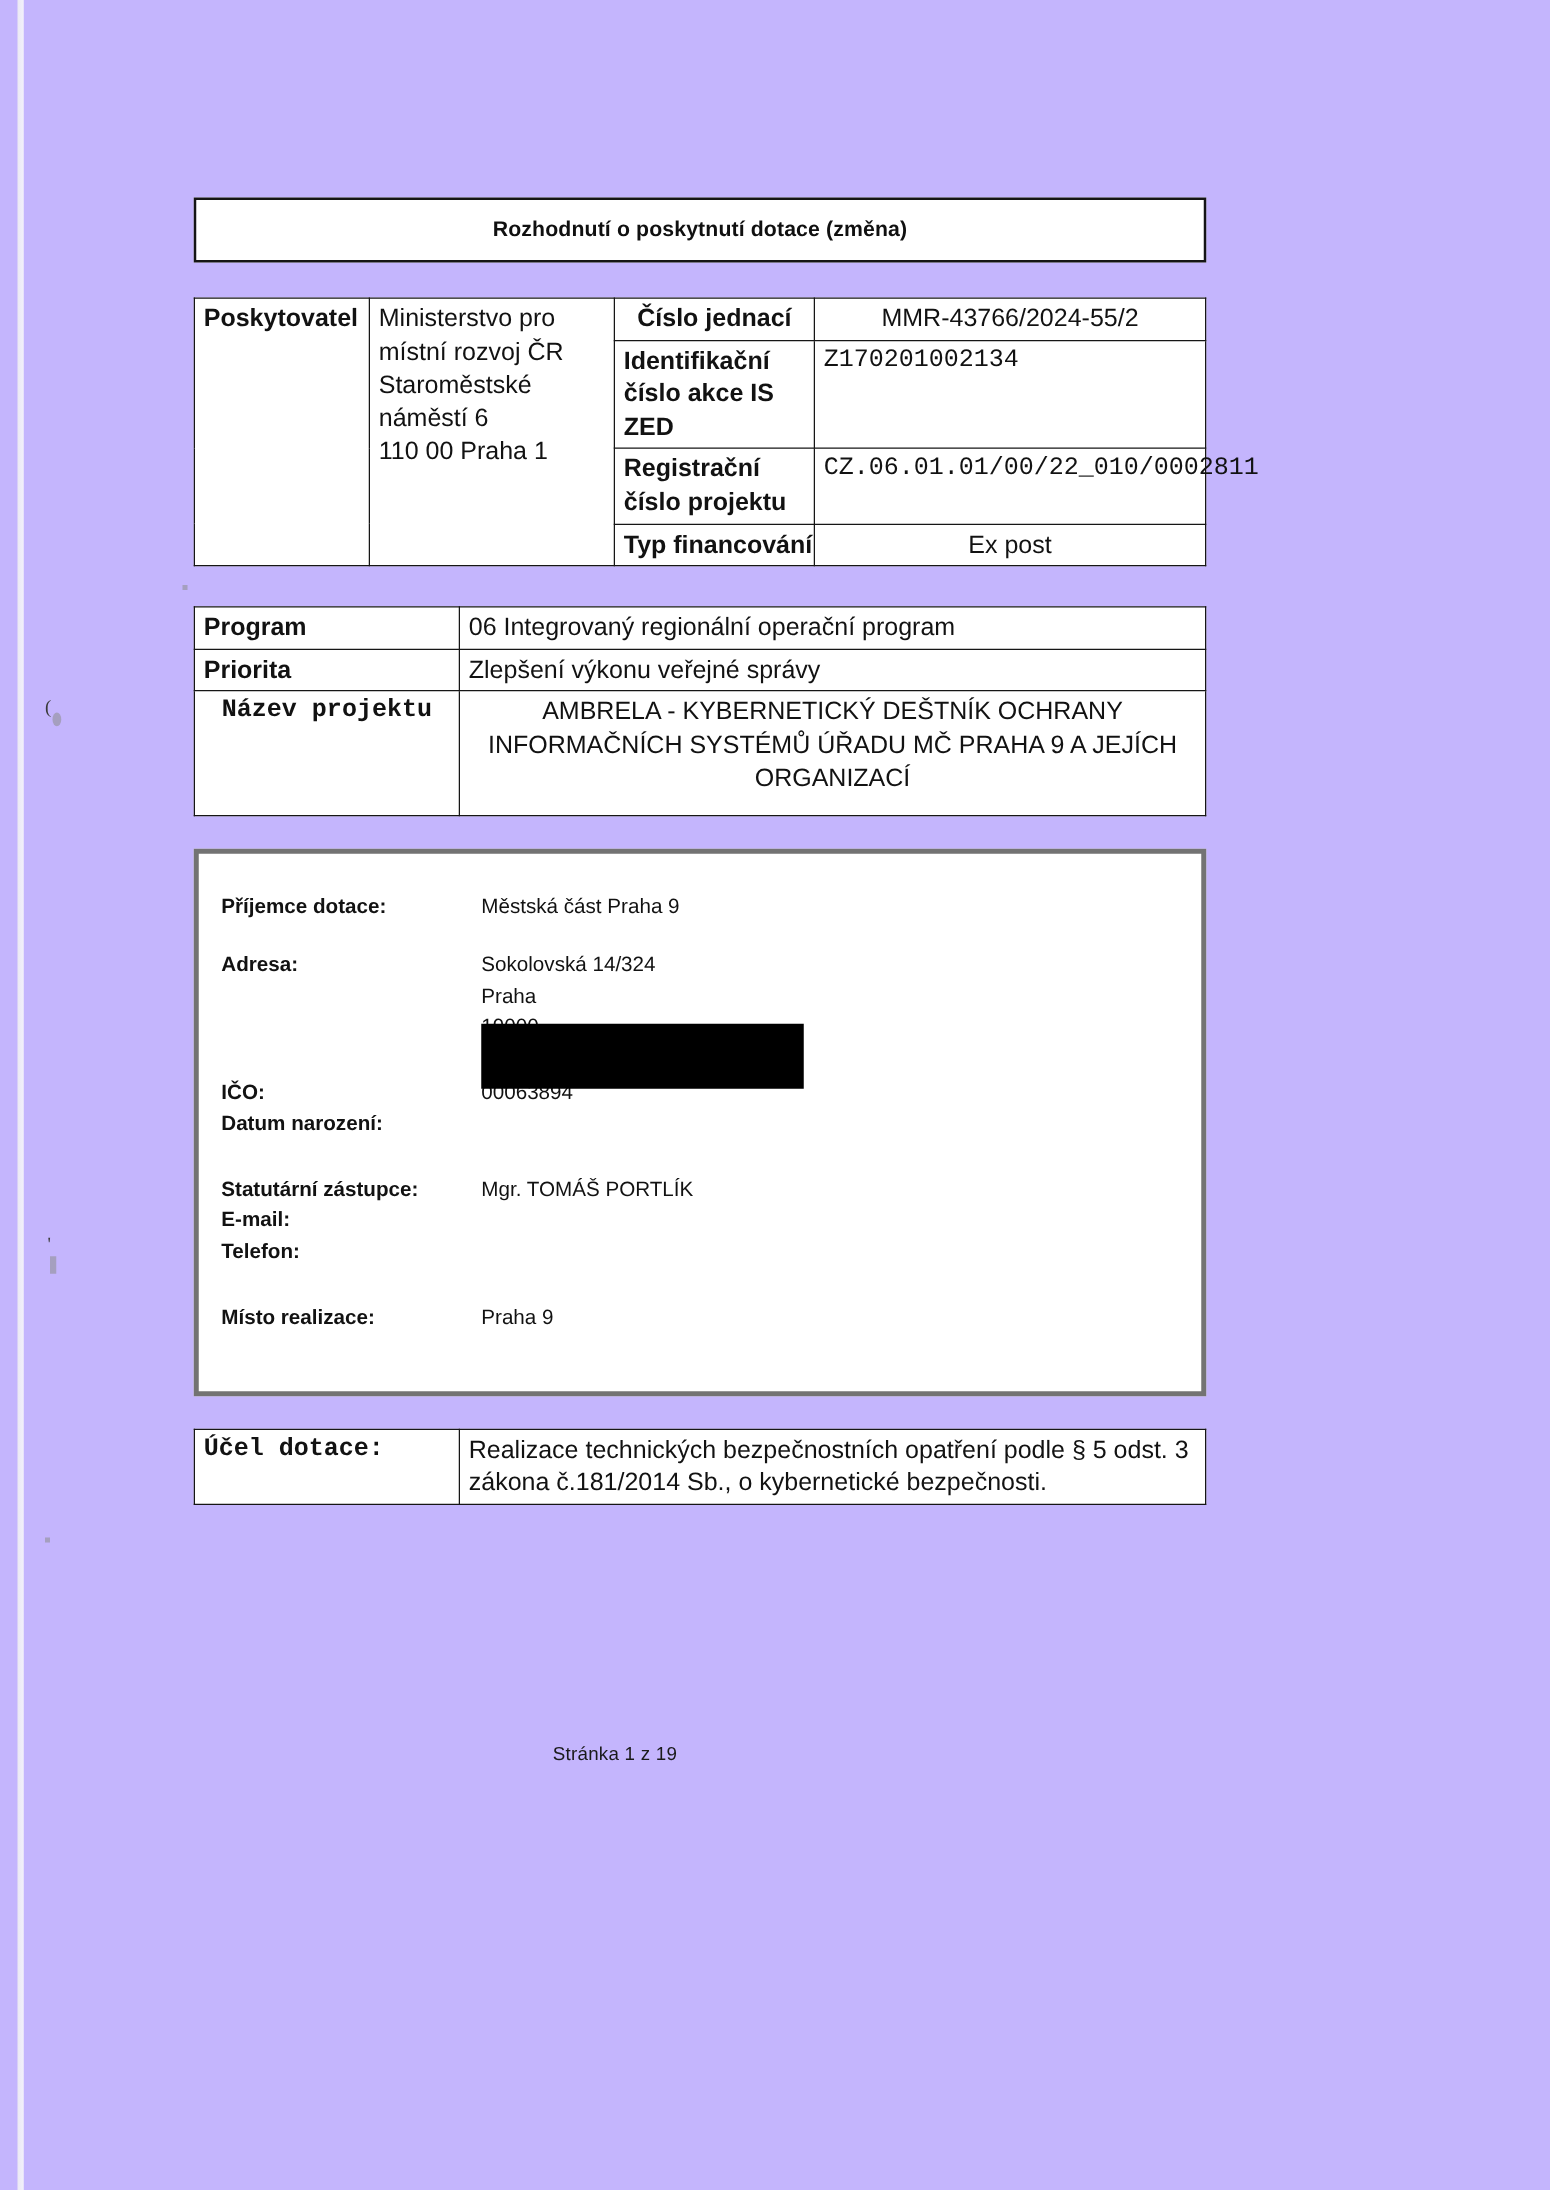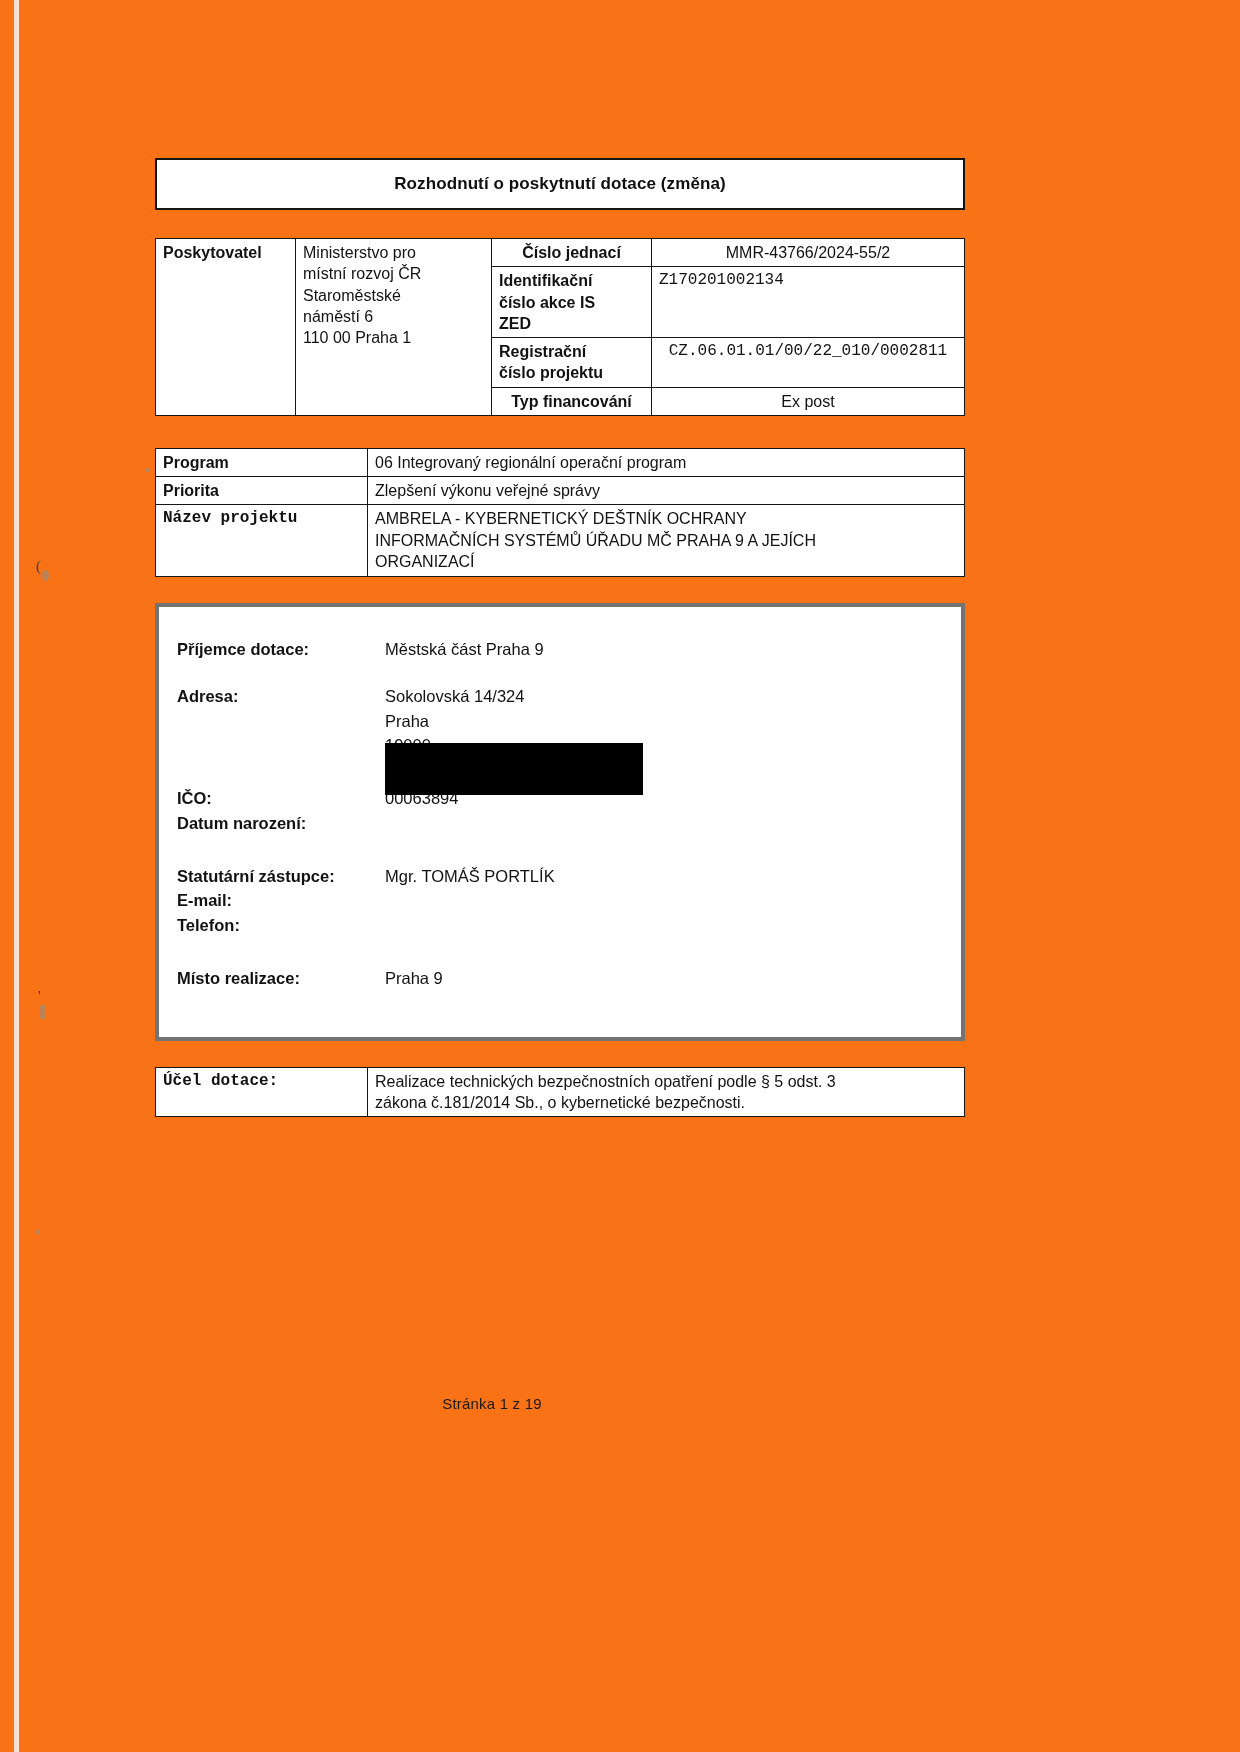--- a/index.html
+++ b/index.html
@@ -14,21 +14,21 @@
     position: relative;
     font-family: "Liberation Sans", sans-serif;
     color: #121212;
     overflow: hidden;
   }
 
   
   .page {
     position: absolute;
     inset: 0;
-    background: #f97316;
+    background: #c4b5fd;
   }
   .scan-edge-left {
     position: absolute;
     left: 14px;
     top: 0;
     width: 5px;
     height: 1752px;
     background: linear-gradient(to right, #f2f2f2, #fbfbfb);
     opacity: .85;
   }
@@ -66,40 +66,40 @@
   table.doc {
     width: 100%;
     border-collapse: collapse;
     background: #fff;
     table-layout: fixed;
   }
   table.doc td {
     border: 1.6px solid #161616;
     padding: 3px 7px;
     vertical-align: top;
-    font-size: 16px;
+    font-size: 20px;
     line-height: 1.33;
   }
   td.b { font-weight: bold; }
 
   
   .t1-wrap { margin-top: 28px; }
   .t1 .c-label   { width: 140px; }
   .t1 .c-addr    { width: 196px; }
   .t1 .c-key     { width: 160px; }
   .t1 .c-val     { width: auto; }
   .t1 td { padding-top: 4px; padding-bottom: 4px; }
   .addr-lines div { white-space: nowrap; }
   .nowrap { white-space: nowrap; text-align: center; }
 
   
   .t2-wrap { margin-top: 32px; }
   .t2 .c-k { width: 212px; }
   .t2 td { padding-top: 2px; padding-bottom: 2px; }
-  .t2 .proj td { padding-top: 3px; padding-bottom: 4px; }
+  .t2 .proj td { padding-top: 3px; padding-bottom: 16px; text-align: center; }
   .proj-name div { white-space: nowrap; }
   .mid { vertical-align: middle; font-family: Liberation Mono, monospace; }
 
   
   .recipient-box {
     margin-top: 26px;
     border: 4px solid #737373;
     padding: 30px 26px 30px 18px;
     background: #fff;
     position: relative;

